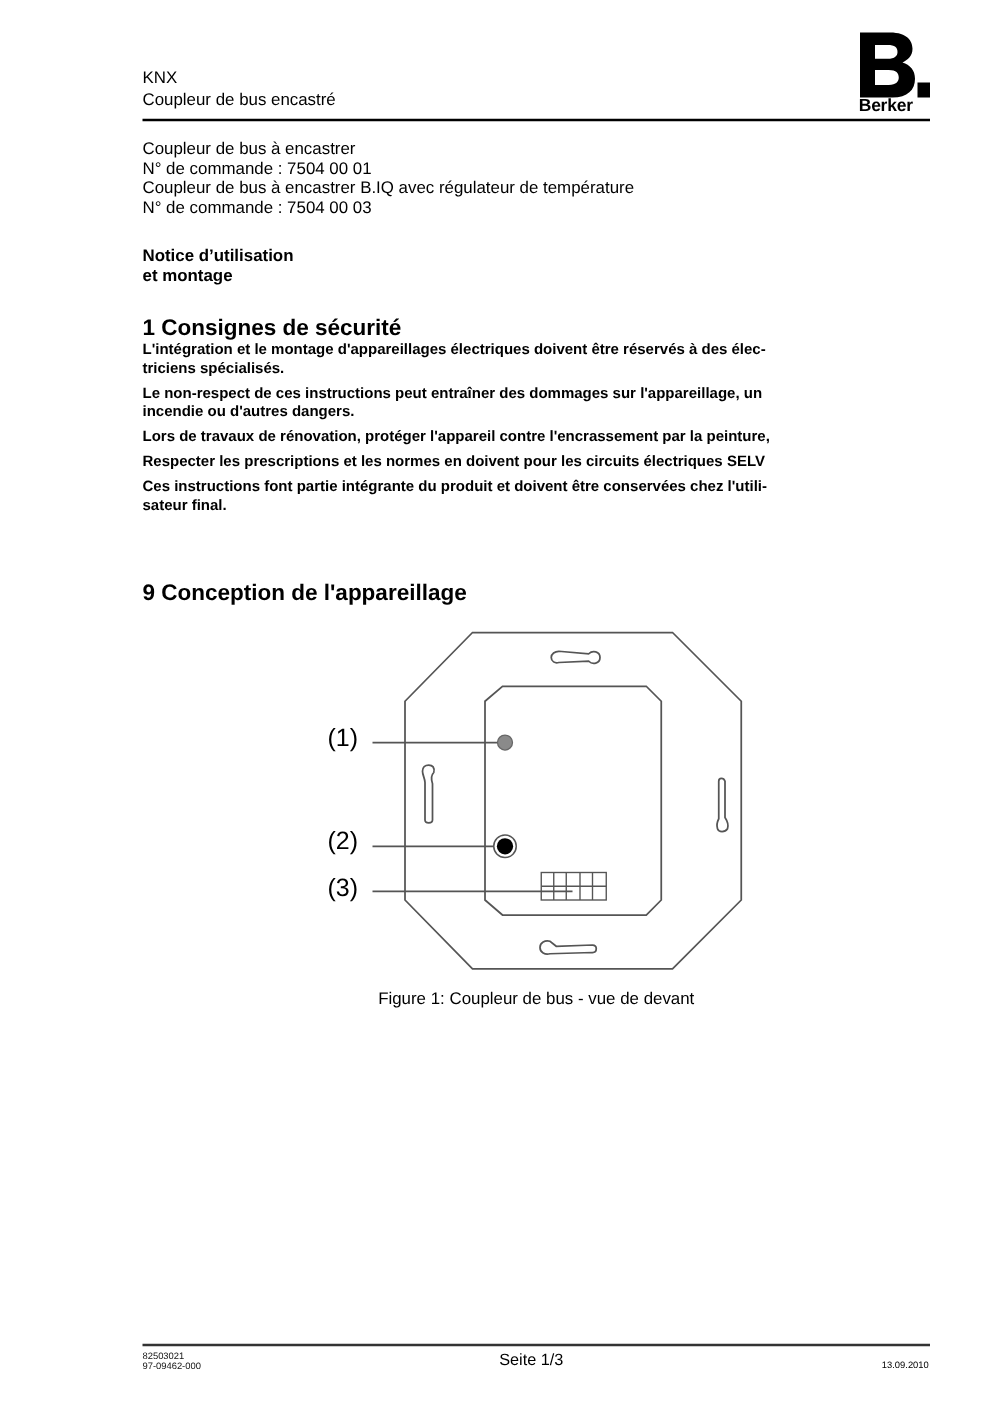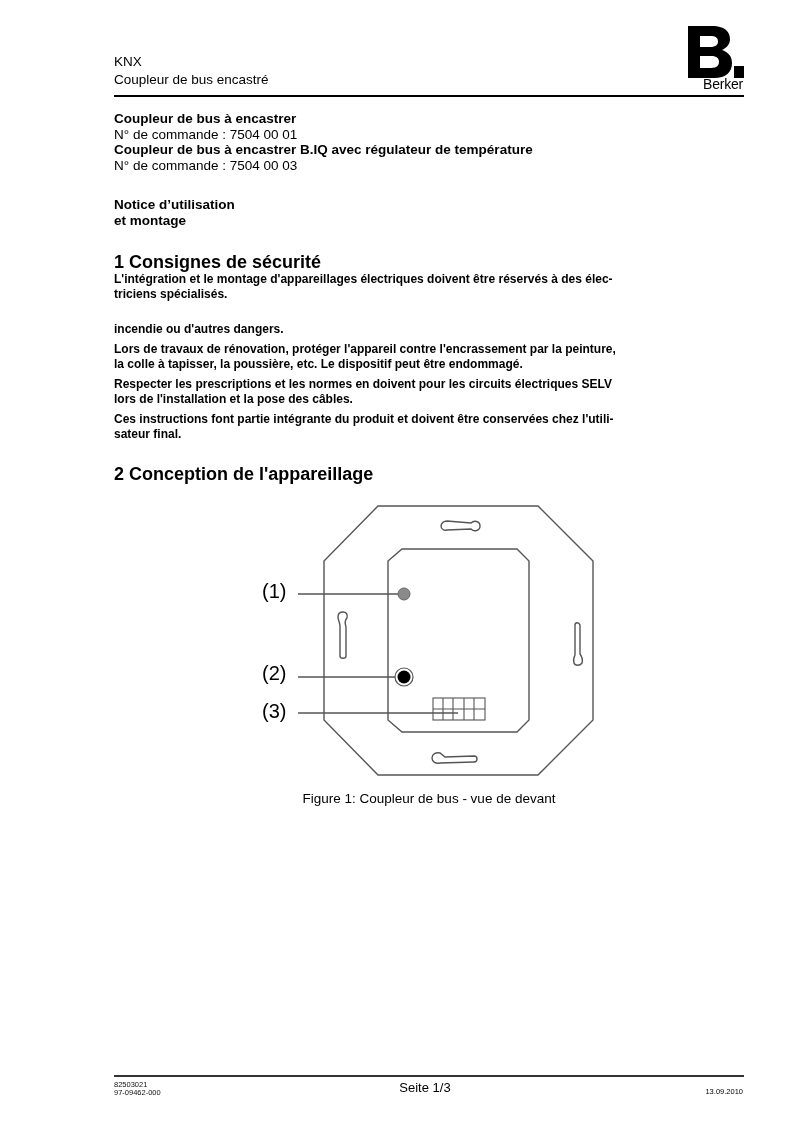--- a/index.html
+++ b/index.html
@@ -2,23 +2,23 @@
 <html><head>
 <meta charset="utf-8">
 <style>
   html, body { margin: 0; padding: 0; background: #ffffff; }
   body { width: 802px; height: 1134px; position: relative; overflow: hidden;
          font-family: "Liberation Sans", sans-serif; color: #000; }
   .abs { position: absolute; }
   .hdr-line { position: absolute; left: 114px; top: 95px; width: 630px; height: 2px; background: #000; }
   .hdr-text { font-size: 13.5px; line-height: 18px; }
   .logo-b { position: absolute; left: 686px; top: 24px; width: 58px; height: 56px; }
-  .logo-name { position: absolute; left: 687px; top: 76px; width: 58px; font-weight: normal; font-size: 14px; letter-spacing: -0.2px; margin-left: 16px; }
+  .logo-name { position: absolute; left: 687px; top: 76px; width: 58px; font-weight: bold; font-size: 14px; letter-spacing: -0.2px; }
   .prod { left: 114px; top: 111px; font-size: 13.5px; line-height: 15.5px; }
-  .prod .b { font-weight: bold; }
+  .prod .b { font-weight: normal; }
   .notice { left: 114px; top: 197px; font-size: 13.5px; line-height: 15.5px; font-weight: bold; }
   h1.sec { position: absolute; margin: 0; font-size: 18px; font-weight: bold; }
   .safety { position: absolute; left: 114px; top: 272px; width: 630px; font-size: 12px; font-weight: bold; line-height: 15px; }
   .safety p { margin: 0 0 5px 0; }
   .caption { position: absolute; left: 0; width: 858px; top: 791px; text-align: center; font-size: 13.5px; }
   .ftr-line { position: absolute; left: 114px; top: 1075px; width: 630px; height: 2px; background: #333; }
   .ftr-small { font-size: 7.5px; line-height: 8px; color: #111; }
   .ftr-page { position: absolute; left: 360px; width: 130px; text-align: center; top: 1080px; font-size: 13px; }
   .ftr-date { position: absolute; left: 640px; width: 103px; text-align: right; top: 1087px; font-size: 7.5px; }
   svg.diagram { position: absolute; left: 0; top: 0; }
@@ -47,27 +47,27 @@
 </div>
 
 <div class="abs notice">
   <div>Notice d’utilisation</div>
   <div>et montage</div>
 </div>
 
 <h1 class="sec" style="left:114px; top:252px;">1 Consignes de sécurité</h1>
 <div class="safety">
   <p><span>L'intégration et le montage d'appareillages électriques doivent être réservés à des élec-</span><br><span>triciens spécialisés.</span></p>
-  <p><br><span>incendie ou d'autres dangers.</span></p>
-  <p><span>Lors de travaux de rénovation, protéger l'appareil contre l'encrassement par la peinture,</span><br><span>la colle à tapisser, la poussière, etc. Le dispositif peut être endommagé.</span></p>
-  <p><span>Respecter les prescriptions et les normes en doivent pour les circuits électriques SELV</span><br><span>lors de l'installation et la pose des câbles.</span></p>
+  <p><span>Le non-respect de ces instructions peut entraîner des dommages sur l'appareillage, un</span><br><span>incendie ou d'autres dangers.</span></p>
+  <p><span>Lors de travaux de rénovation, protéger l'appareil contre l'encrassement par la peinture,</span><br></p>
+  <p><span>Respecter les prescriptions et les normes en doivent pour les circuits électriques SELV</span><br></p>
   <p><span>Ces instructions font partie intégrante du produit et doivent être conservées chez l'utili-</span><br><span>sateur final.</span></p>
 </div>
 
-<h1 class="sec" style="left:114px; top:464px;">2 Conception de l'appareillage</h1>
+<h1 class="sec" style="left:114px; top:464px;">9 Conception de l'appareillage</h1>
 
 <svg class="diagram" width="802" height="800" viewBox="0 0 802 800">
   <g fill="none" stroke="#555" stroke-width="1.4">
 
     <polygon points="378,506 538,506 593,561 593,720 538,775 378,775 324,720 324,561"></polygon>
 
     <polygon points="402,549 517,549 529,561 529,720 517,732 402,732 388,720 388,561"></polygon>
 
     <path d="M447,521 C444,521 441,523 441,526 C441,529 444,531 447,530 L471,529 C474,532 480,531 480,526 C480,521 474,520 471,523 Z"></path>
 

